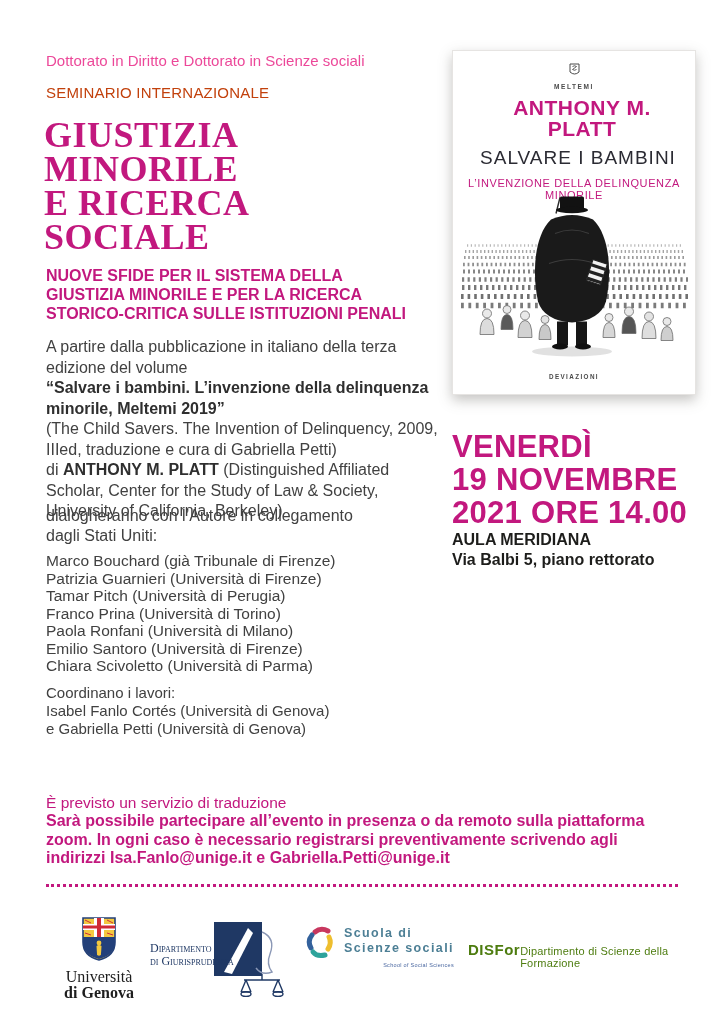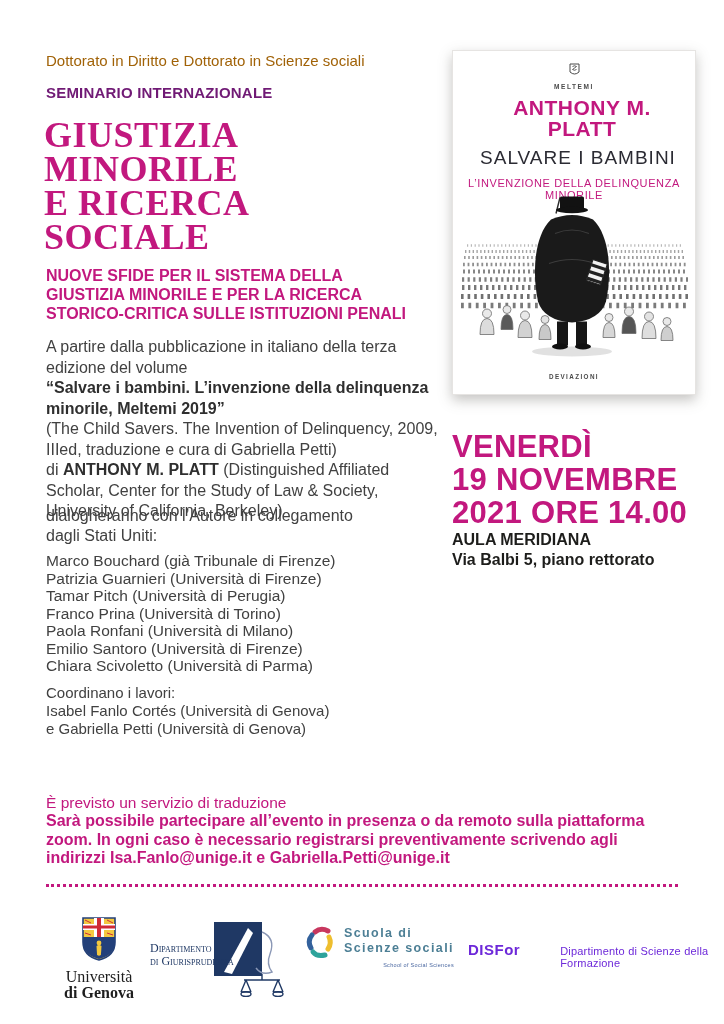--- a/index.html
+++ b/index.html
@@ -1,21 +1,21 @@
 <!DOCTYPE html>
 <html><head>
 <meta charset="utf-8">
 <style>
   * { margin:0; padding:0; box-sizing:border-box; }
   html,body { background:#ffffff; }
   body { font-family:"Liberation Sans", sans-serif; }
   .poster { position:relative; width:724px; height:1024px; background:#ffffff; overflow:hidden; }
 
-  .kicker { position:absolute; left:46px; top:52px; font-size:15px; color:#a16207; }
-  .seminar-label { position:absolute; left:46px; top:84px; font-size:15px; font-weight:bold; color:#701a75; letter-spacing:.2px; }
+  .kicker { position:absolute; left:46px; top:52px; font-size:15px; color:#ec4899; }
+  .seminar-label { position:absolute; left:46px; top:84px; font-size:15px; font-weight:normal; color:#c2410c; letter-spacing:.2px; }
 
   .big-title { position:absolute; left:44px; top:118px; color:#c2187e; font-weight:bold; font-size:36px; line-height:34px; letter-spacing:.5px;font-family:Liberation Serif, serif; }
   .sub-title { position:absolute; left:46px; top:266px; color:#c2187e; font-weight:bold; font-size:16px; line-height:19px; }
 
   .intro { position:absolute; left:46px; top:337px; width:400px; font-size:16px; line-height:20.5px; color:#414141; }
   .intro .bold { font-weight:bold; color:#2f2f2f; }
   .dialogue { position:absolute; left:46px; top:506px; font-size:16px; line-height:20px; color:#414141; }
   .speakers { position:absolute; left:46px; top:552px; font-size:15.5px; line-height:17.5px; color:#414141; }
   .coordinators { position:absolute; left:46px; top:684px; font-size:15px; line-height:18px; color:#414141; }
 
@@ -48,21 +48,21 @@
 
   .logo-law { position:absolute; left:150px; top:916px; width:140px; height:105px; }
   .logo-law .law-text { position:absolute; left:0; top:26px; width:96px; color:#1f3864;
                         font-family:"Liberation Serif", serif; font-variant:small-caps; font-size:12px; line-height:13px; z-index:2; }
   .logo-law svg { position:absolute; left:60px; top:2px; }
 
   .logo-social { position:absolute; left:305px; top:926px; display:flex; }
   .logo-social .social-text { margin-left:7px; color:#4d7f95; font-weight:bold; font-size:12.5px; line-height:15px; letter-spacing:1.4px; }
   .logo-social .social-sub { font-size:5.5px; letter-spacing:.3px; color:#4a67a0; font-weight:normal; text-align:right; margin-top:2px; }
 
-  .logo-disfor { position:absolute; left:468px; top:941px; display:flex; align-items:baseline; color:#6d28d9;gap:40px; }
+  .logo-disfor { position:absolute; left:468px; top:941px; display:flex; align-items:baseline; color:#4d7c0f; }
   .logo-disfor .acronym { font-size:15px; font-weight:bold; letter-spacing:.5px; }
   .logo-disfor .label { font-size:11px; letter-spacing:.2px; }
 </style>
 </head>
 <body>
 
 <div class="poster">
 
   <div class="kicker">Dottorato in Diritto e Dottorato in Scienze sociali</div>
   <div class="seminar-label">SEMINARIO INTERNAZIONALE</div>

